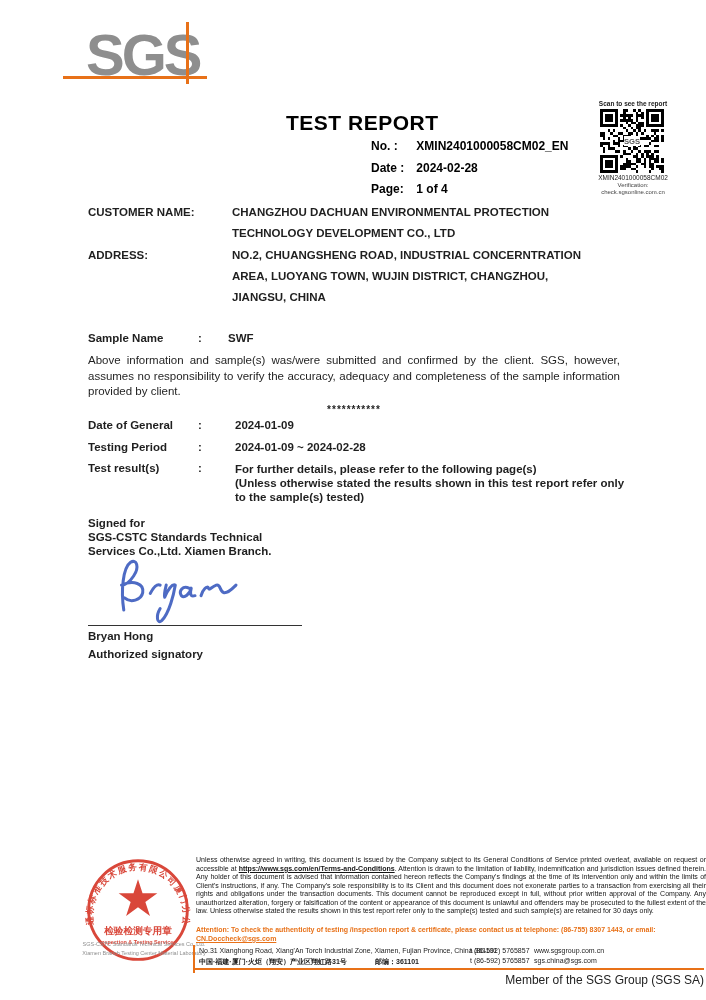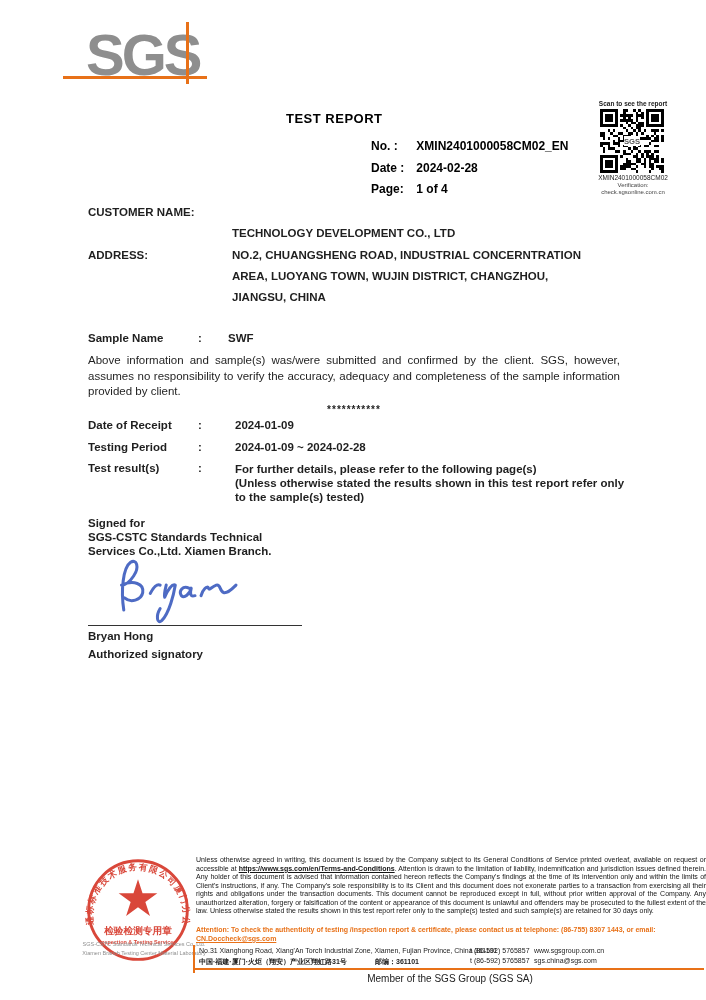--- a/index.html
+++ b/index.html
@@ -4,21 +4,21 @@
 <style>
   * { margin:0; padding:0; box-sizing:border-box; }
   html,body { background:#ffffff; }
   body { font-family:"Liberation Sans","DejaVu Sans",sans-serif; color:#1a1a1a; }
   .page { position:relative; width:706px; height:1000px; background:#fff; overflow:hidden;padding-left:28px; }
   .abs { position:absolute; }
   .b { font-weight:bold; }
   .body-text { font-size:11.5px; color:#1f1f1f;font-weight:bold; }
   .logo-text { font-size:58px; font-weight:bold; color:#8e8e8e; letter-spacing:-3px; line-height:1; }
   .accent-line { background:#e87118; }
-  .title { font-size:13px; font-weight:bold; letter-spacing:.5px; color:#000; }
+  .title { font-size:21px; font-weight:bold; letter-spacing:.5px; color:#000; }
   .hdr-row { font-size:12px; font-weight:bold; color:#000; }
   .hdr-label { display:inline-block; width:42px; }
   .qr-small { font-size:6.5px; color:#222; text-align:center; }
   .tiny-gray { font-size:6px; color:#444; text-align:center; }
   .para { font-size:11.5px; line-height:15.5px; color:#1f1f1f; text-align:justify; }
   .legal { font-size:7px; line-height:8.55px; color:#161616; text-align:justify; }
   .attention { font-size:7px; line-height:8.8px; color:#e87118; font-weight:bold; }
   .addr { font-size:7px; color:#222; }
   .stamp-gray { font-size:5.5px; color:#8f8f8f; text-align:center; line-height:9px; }
   .sig-line { background:#333; height:1px; }
@@ -258,36 +258,37 @@
       <rect x="1" y="19" width="5" height="5" fill="#fff"></rect>
       <rect x="2" y="20" width="3" height="3" fill="#000"></rect>
       <rect x="9.5" y="10.5" width="6" height="4" fill="#fff"></rect>
       <text x="12.5" y="13.7" font-size="3" text-anchor="middle" font-weight="bold" fill="#555">SGS</text>
     </svg>
   <div class="abs qr-small" style="left:583px; top:174px; width:100px;">XMIN2401000058CM02</div>
   <div class="abs tiny-gray" style="left:583px; top:182px; width:100px;">Verification:</div>
   <div class="abs tiny-gray" style="left:583px; top:189px; width:100px;">check.sgsonline.com.cn</div>
 
   <div class="abs body-text" style="left:88px; top:206px;">CUSTOMER NAME:</div>
+  <div class="abs body-text" style="left:232px; top:206px;">CHANGZHOU DACHUAN ENVIRONMENTAL PROTECTION</div>
   <div class="abs body-text" style="left:232px; top:227px;">TECHNOLOGY DEVELOPMENT CO., LTD</div>
 
   <div class="abs body-text" style="left:88px; top:249px;">ADDRESS:</div>
   <div class="abs body-text" style="left:232px; top:249px;">NO.2, CHUANGSHENG ROAD, INDUSTRIAL CONCERNTRATION</div>
   <div class="abs body-text" style="left:232px; top:270px;">AREA, LUOYANG TOWN, WUJIN DISTRICT, CHANGZHOU,</div>
   <div class="abs body-text" style="left:232px; top:291px;">JIANGSU, CHINA</div>
 
   <div class="abs body-text" style="left:88px; top:332px;">Sample Name</div>
   <div class="abs body-text" style="left:198px; top:332px;">:</div>
   <div class="abs body-text" style="left:228px; top:332px;">SWF</div>
 
   <div class="abs para" style="left:88px; top:353px; width:532px;">Above information and sample(s) was/were submitted and confirmed by the client. SGS, however, assumes no responsibility to verify the accuracy, adequacy and completeness of the sample information provided by client.</div>
 
   <div class="abs body-text b" style="left:88px; top:404px; width:532px; text-align:center; font-size:10px; letter-spacing:1px;">***********</div>
 
-  <div class="abs body-text" style="left:88px; top:419px;">Date of Receipt</div>
+  <div class="abs body-text" style="left:88px; top:419px;">Date of General</div>
   <div class="abs body-text" style="left:198px; top:419px;">:</div>
   <div class="abs body-text" style="left:235px; top:419px;">2024-01-09</div>
 
   <div class="abs body-text" style="left:88px; top:441px;">Testing Period</div>
   <div class="abs body-text" style="left:198px; top:441px;">:</div>
   <div class="abs body-text" style="left:235px; top:441px;">2024-01-09 ~ 2024-02-28</div>
 
   <div class="abs body-text" style="left:88px; top:462px;">Test result(s)</div>
   <div class="abs body-text" style="left:198px; top:462px;">:</div>
   <div class="abs body-text" style="left:235px; top:462px; line-height:14px;">
@@ -344,15 +345,15 @@
   <div class="abs addr" style="left:470px; top:947px;">t  (86-592) 5765857</div>
   <div class="abs addr" style="left:534px; top:947px;">www.sgsgroup.com.cn</div>
 
   <div class="abs addr b" style="left:199px; top:957px;">中国·福建·厦门·火炬（翔安）产业区翔虹路31号</div>
   <div class="abs addr b" style="left:375px; top:957px;">邮编：361101</div>
   <div class="abs addr" style="left:470px; top:957px;">t  (86-592) 5765857</div>
   <div class="abs addr" style="left:534px; top:957px;">sgs.china@sgs.com</div>
 
   <div class="abs accent-line" style="left:193px; top:968px; width:511px; height:1.8px;"></div>
 
-  <div class="abs" style="left:196px; top:973px; width:508px; text-align:center; font-size:10px; color:#222;">Member of the SGS Group (SGS SA)</div>
+  <div class="abs" style="left:196px; top:973px; width:508px; text-align:right; font-size:12px; color:#222;">Member of the SGS Group (SGS SA)</div>
 
 </div>
 
 </body></html>

